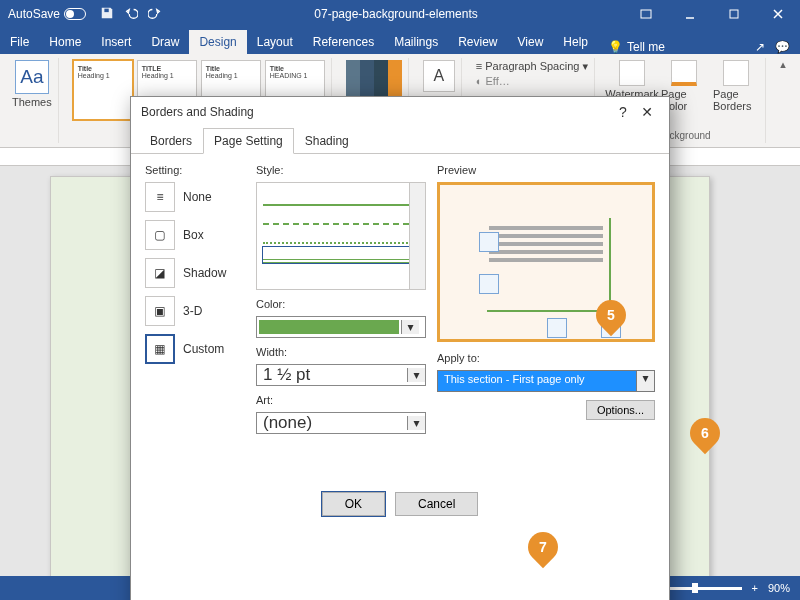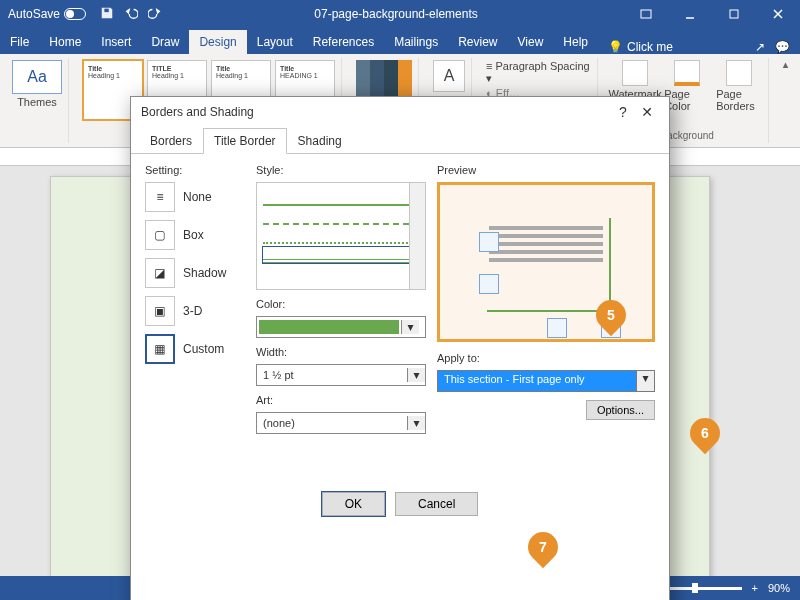--- a/index.html
+++ b/index.html
@@ -24,21 +24,21 @@
   .ribbon-tabs .spacer { flex:1; }
   .ribbon-tabs .tellme { display:flex; align-items:center; gap:4px; padding:0 10px; }
   .ribbon-tabs .right-icons { display:flex; gap:10px; padding:0 10px; }
 
   
   .ribbon { background:#f3f2f1; border-bottom:1px solid #c8c6c4; height:94px; display:flex; padding:4px 6px; gap:8px; font-size:11px; color:#444;}
   .ribbon .group { display:flex; flex-direction:column; align-items:center; justify-content:space-between; border-right:1px solid #e1dfdd; padding:2px 6px;}
   .ribbon .group:last-child{border-right:none;}
   .ribbon .grouplabel { font-size:10px; color:#666; }
   .themes-btn { display:flex; flex-direction:column; align-items:center; gap:2px;}
-  .themes-icon { width:50px; height:34px; border:1px solid #7aa5d6; display:flex; align-items:center; justify-content:center; font-size:16px; color:#2b579a; background:#fff;}
+  .themes-icon { width:34px; height:34px; border:1px solid #7aa5d6; display:flex; align-items:center; justify-content:center; font-size:19px; color:#2b579a; background:#fff;}
   .doc-format { display:flex; gap:4px; }
   .doc-thumb { width:60px; height:60px; border:1px solid #c8c6c4; background:#fff; padding:4px; font-size:7px; overflow:hidden;}
   .doc-thumb.sel { border:1px solid #e8a33d; outline:1px solid #e8a33d;}
   .colorset { display:flex; }
   .colorbox { width:14px; height:44px; }
   .fonts-icon { width:32px; height:32px; border:1px solid #c8c6c4; display:flex; align-items:center; justify-content:center; font-size:16px; background:#fff;}
   .paraspace { display:flex; flex-direction:column; gap:2px; font-size:11px;}
   .large-btn { display:flex; flex-direction:column; align-items:center; gap:2px; width:46px;}
   .large-btn .ico { width:26px; height:26px; border:1px solid #c8c6c4; background:#fff;}
   .collapse { width:18px; display:flex; align-items:flex-start; justify-content:center; color:#666;}
@@ -73,21 +73,21 @@
   .setting-item .sicon{ width:30px; height:30px; border:1px solid #c8c6c4; background:#fff; display:flex; align-items:center; justify-content:center;}
   .setting-item.sel .sicon{ border:2px solid #2b579a;}
   .style-list { border:1px solid #c8c6c4; height:108px; background:#fff; position:relative; padding:4px;}
   .style-opt { height:16px; margin:3px 2px; border-bottom:2px solid #6aa84f;}
   .style-opt.dashed{border-bottom:2px dashed #6aa84f;}
   .style-opt.dotted{border-bottom:2px dotted #6aa84f;}
   .style-opt.double{border-bottom:4px double #6aa84f;}
   .style-opt.sel{outline:1px solid #2b579a;}
   .style-scroll{position:absolute;right:0;top:0;width:16px;height:100%;background:#f0f0f0;border-left:1px solid #c8c6c4;}
   .combo { display:flex; border:1px solid #888; height:22px; align-items:center; background:#fff;}
-  .combo .cval{flex:1; padding:0 6px; font-size:11px;}
+  .combo .cval{flex:1; padding:0 6px; font-size:17px;}
   .combo .carrow{width:18px;border-left:1px solid #888;text-align:center;background:#efefef;}
   .color-swatch{width:140px;height:14px;background:#6aa84f;margin:2px;}
   .preview-box { border:3px solid #e8a33d; background:#fdf5ec; height:160px; padding:14px; position:relative; display:flex; align-items:center; justify-content:center;}
   .preview-inner { width:130px; height:100px; position:relative;}
   .preview-inner .pg{position:absolute; inset:10px 8px 8px 8px; }
   .pg-line{height:4px;background:#aaa;margin:4px 0;}
   .bside{position:absolute;background:#6aa84f;}
   .bside.right{right:0;top:6px;width:2px;height:94px;}
   .bside.bottom{left:6px;bottom:0;height:2px;width:120px;}
   .edge-btn{position:absolute;width:20px;height:20px;border:1px solid #7aa5d6;background:#eef5fc;}
@@ -158,21 +158,21 @@
   <div class="tab">Draw</div>
   <div class="tab active">Design</div>
   <div class="tab">Layout</div>
   <div class="tab">References</div>
   <div class="tab">Mailings</div>
   <div class="tab">Review</div>
   <div class="tab">View</div>
   <div class="tab">Help</div>
   <div class="tellme">
     <span>💡</span>
-    <span>Click me</span>
+    <span>Tell me</span>
   </div>
   <div class="spacer"></div>
   <div class="right-icons">
     <span>↗</span>
     <span>💬</span>
   </div>
 </div>
 
 <div class="ribbon">
   <div class="group">
@@ -249,21 +249,21 @@
 
 <div class="dialog">
   <div class="dlg-title">
     <span>Borders and Shading</span>
     <span class="sp"></span>
     <span class="help">?</span>
     <span class="close">✕</span>
   </div>
   <div class="dlg-tabs">
     <div class="dtab">Borders</div>
-    <div class="dtab active">Title Border</div>
+    <div class="dtab active">Page Setting</div>
     <div class="dtab">Shading</div>
   </div>
   <div class="dlg-body">
 
     <div class="col-setting">
       <div class="section-label">Setting:</div>
       <div class="setting-list">
         <div class="setting-item">
             <div class="sicon">≡</div>
             <span class="underline">None</span>

